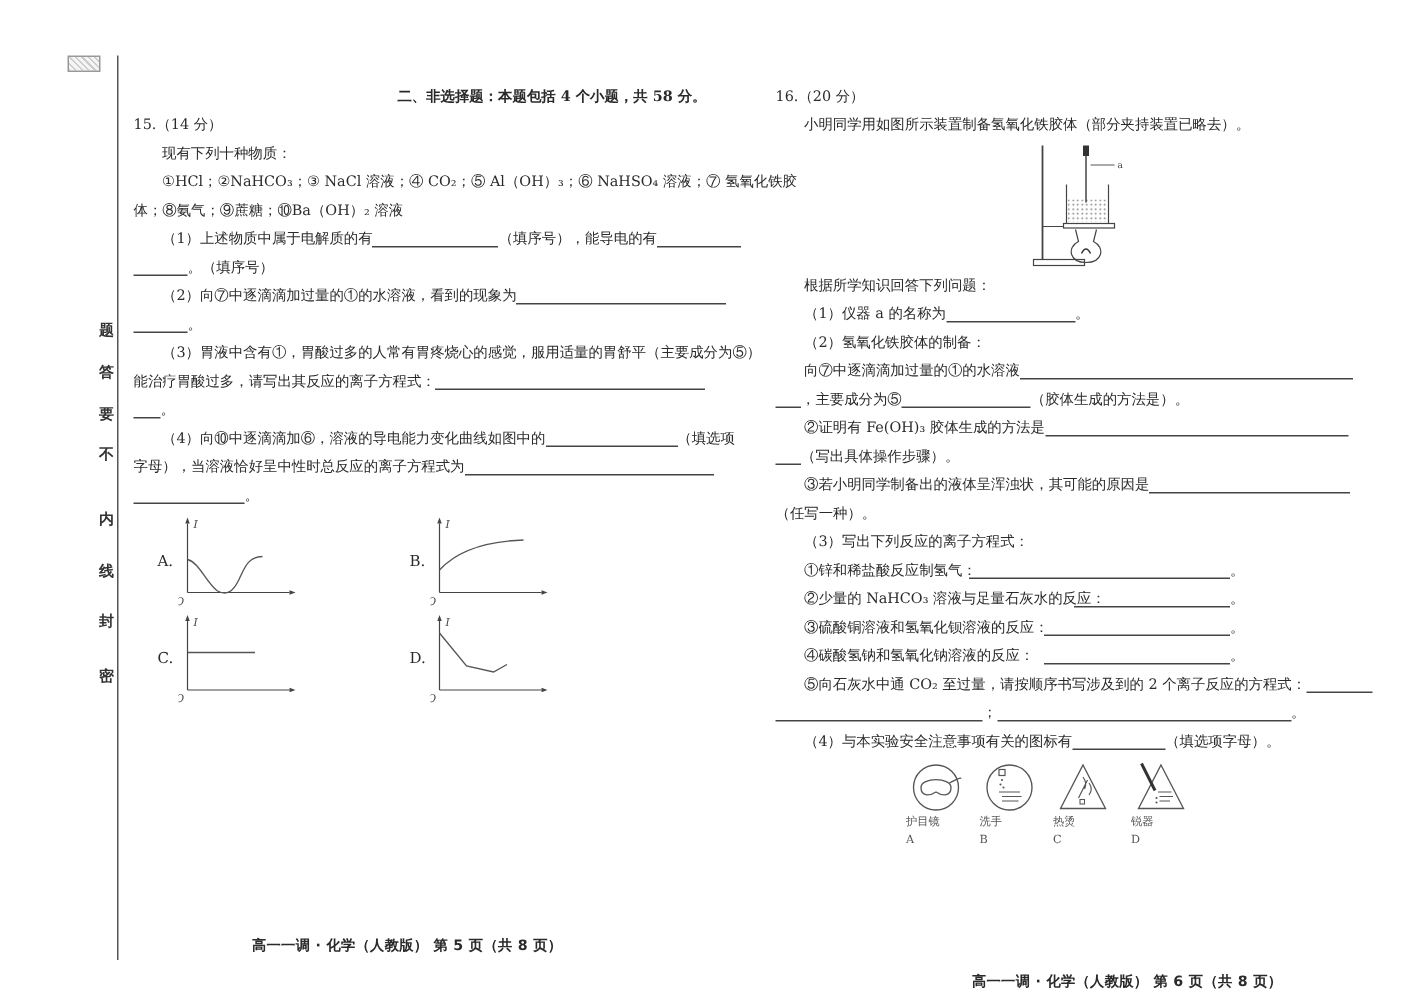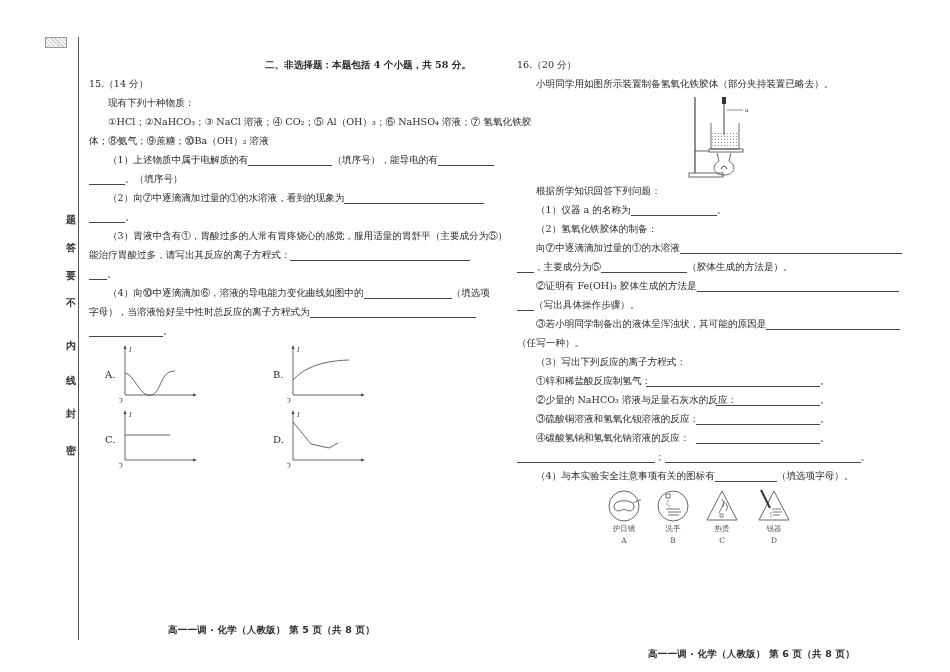--- a/index.html
+++ b/index.html
@@ -21,21 +21,21 @@
   .indent { padding-left: 19px; }
   .bold { font-weight: bold; text-align: right; }
   .blank { display: inline-block; border-bottom: 1px solid #444; height: 12px; vertical-align: -3px; }
   .graphs { position: relative; height: 145px; }
   .graph { position: absolute; width: 170px; height: 60px; }
   .graph .label { position: absolute; left: 0; top: 22px; font-size: 10px; }
   .graph svg { position: absolute; left: 14px; top: 0; }
   .footer { font-size: 9.5px; font-weight: bold; font-family: "DejaVu Sans", sans-serif; letter-spacing: 0.2px; }
   .apparatus { position: relative; height: 88px; }
   .icons { position: relative; height: 80px; }
-  .icon-item { position: absolute; width: 40px; text-align: center; font-size: 7.5px; line-height: 12px; color: #555; }
+  .icon-item { position: absolute; width: 40px; font-size: 7.5px; line-height: 12px; color: #555; }
   .icon-item svg { display: block; margin: 0 auto; }
 </style>
 </head>
 <body>
 
 <div class="abs hatch"></div>
 <div class="abs bind-line"></div>
 <div class="abs vert-label" style="top:213px">题</div>
 <div class="abs vert-label" style="top:241px">答</div>
 <div class="abs vert-label" style="top:269px">要</div>
@@ -184,20 +184,23 @@
   </div>
   <div class="line indent">
     <span style="display:inline-block;width:180px">②少量的 NaHCO₃ 溶液与足量石灰水的反应：</span><span class="blank" style="width:104px"></span><span>。</span>
   </div>
   <div class="line indent">
     <span style="display:inline-block;width:160px">③硫酸铜溶液和氢氧化钡溶液的反应：</span><span class="blank" style="width:124px"></span><span>。</span>
   </div>
   <div class="line indent">
     <span style="display:inline-block;width:160px">④碳酸氢钠和氢氧化钠溶液的反应：</span><span class="blank" style="width:124px"></span><span>。</span>
   </div>
+  <div class="line indent">
+    <span>⑤向石灰水中通 CO₂ 至过量，请按顺序书写涉及到的 2 个离子反应的方程式：</span><span class="blank" style="width:44px"></span>
+  </div>
   <div class="line">
     <span class="blank" style="width:138px"></span><span>；</span><span class="blank" style="width:196px"></span><span>。</span>
   </div>
   <div class="line indent">
     <span>（4）与本实验安全注意事项有关的图标有</span><span class="blank" style="width:62px"></span><span>（填选项字母）。</span>
   </div>
 
   <div class="icons">
     <div class="icon-item" style="left:87px;top:4px">
       <svg width="34" height="34" viewBox="0 0 34 34">

